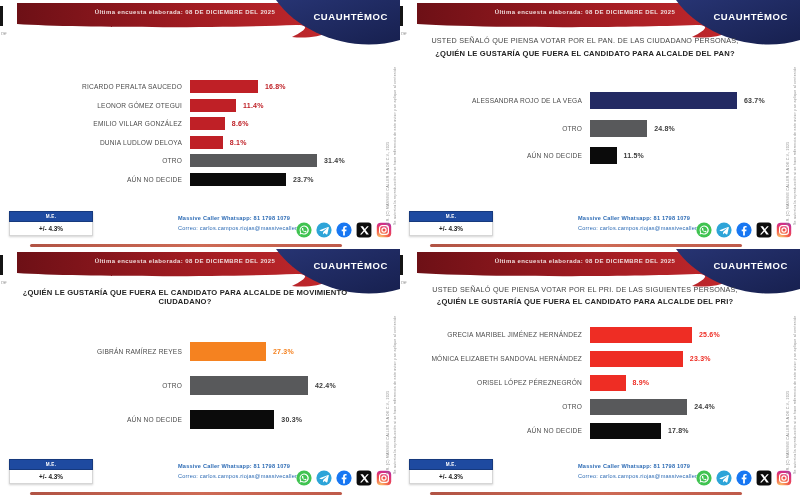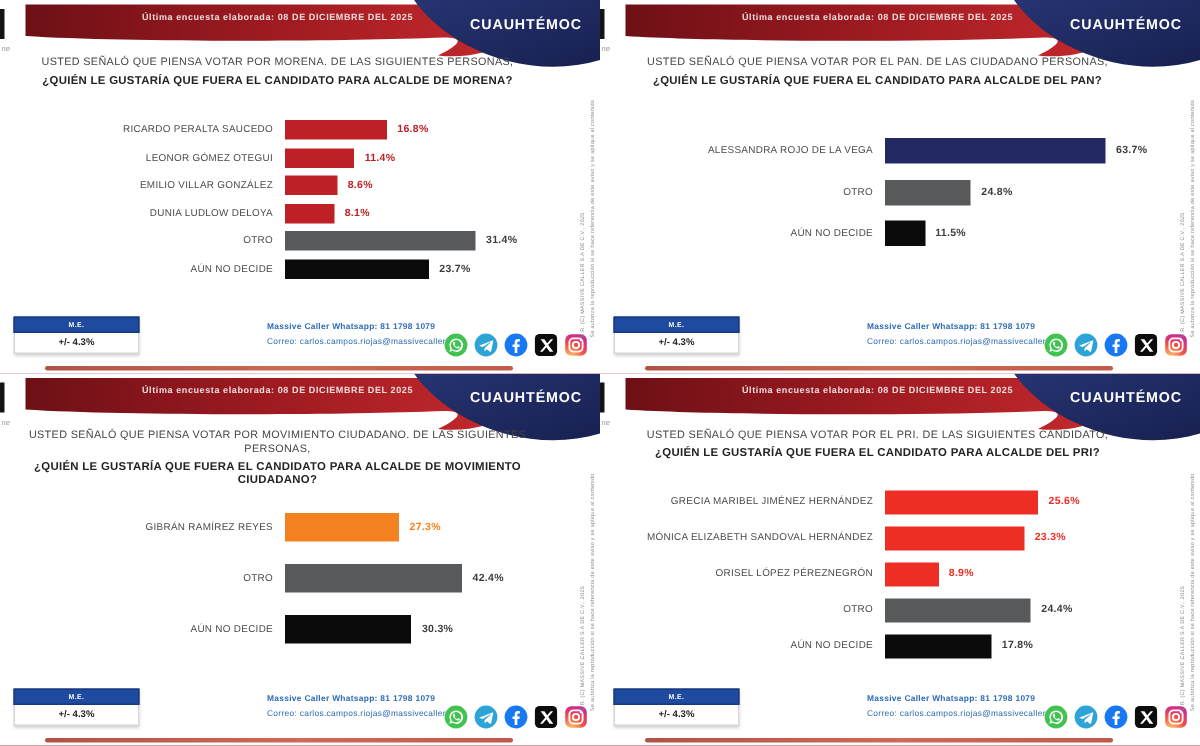--- a/index.html
+++ b/index.html
@@ -57,24 +57,20 @@
       </defs>
       <path fill="url(#rg)" d="M 17 3 L 310 3 C 336 3 351 10 347 19 C 342 31 316 40 292 37 C 306 30 311 25 296 25 C 220 28 80 28 17 24 Z"></path>
       <path fill="url(#ng)" d="M 276 0 L 400 0 L 400 40 C 354 54 300 34 276 0 Z"></path>
     </svg>
     <div class="banner-date">Última encuesta elaborada: 08 DE DICIEMBRE DEL 2025</div>
     <div class="banner-loc">CUAUHTÉMOC</div>
 
     <div class="edge-mark"></div>
     <div class="edge-frag">ne</div>
 
-    <div class="title">
-      <div class="t1">USTED SEÑALÓ QUE PIENSA VOTAR POR MORENA. DE LAS SIGUIENTES PERSONAS,</div>
-      <div class="t2">¿QUIÉN LE GUSTARÍA QUE FUERA EL CANDIDATO PARA ALCALDE DE MORENA?</div>
-    </div>
 
     <div class="rows" style="top: 80px;">
         <div class="row" style="height: 13px; margin-bottom: 5.5px;">
           <div class="lbl">RICARDO PERALTA SAUCEDO</div>
           <div class="bar" style="height: 13px; width: 67.9px; background: rgb(191, 32, 38);"></div>
           <div class="pct" style="color: rgb(191, 32, 38);">16.8%</div>
         </div>
         <div class="row" style="height: 13px; margin-bottom: 5.5px;">
           <div class="lbl">LEONOR GÓMEZ OTEGUI</div>
           <div class="bar" style="height: 13px; width: 46.1px; background: rgb(191, 32, 38);"></div>
@@ -269,21 +265,20 @@
       <path fill="url(#rg)" d="M 17 3 L 310 3 C 336 3 351 10 347 19 C 342 31 316 40 292 37 C 306 30 311 25 296 25 C 220 28 80 28 17 24 Z"></path>
       <path fill="url(#ng)" d="M 276 0 L 400 0 L 400 40 C 354 54 300 34 276 0 Z"></path>
     </svg>
     <div class="banner-date">Última encuesta elaborada: 08 DE DICIEMBRE DEL 2025</div>
     <div class="banner-loc">CUAUHTÉMOC</div>
 
     <div class="edge-mark"></div>
     <div class="edge-frag">ne</div>
 
     <div class="title">
-      <div class="t1">USTED SEÑALÓ QUE PIENSA VOTAR POR MOVIMIENTO CIUDADANO. DE LAS SIGUIENTES PERSONAS,</div>
       <div class="t2">¿QUIÉN LE GUSTARÍA QUE FUERA EL CANDIDATO PARA ALCALDE DE MOVIMIENTO CIUDADANO?</div>
     </div>
 
     <div class="rows" style="top: 93px;">
         <div class="row" style="height: 19px; margin-bottom: 15px;">
           <div class="lbl">GIBRÁN RAMÍREZ REYES</div>
           <div class="bar" style="height: 19px; width: 76px; background: rgb(245, 130, 32);"></div>
           <div class="pct" style="color: rgb(245, 130, 32);">27.3%</div>
         </div>
         <div class="row" style="height: 19px; margin-bottom: 15px;">
@@ -367,21 +362,21 @@
       <path fill="url(#rg)" d="M 17 3 L 310 3 C 336 3 351 10 347 19 C 342 31 316 40 292 37 C 306 30 311 25 296 25 C 220 28 80 28 17 24 Z"></path>
       <path fill="url(#ng)" d="M 276 0 L 400 0 L 400 40 C 354 54 300 34 276 0 Z"></path>
     </svg>
     <div class="banner-date">Última encuesta elaborada: 08 DE DICIEMBRE DEL 2025</div>
     <div class="banner-loc">CUAUHTÉMOC</div>
 
     <div class="edge-mark"></div>
     <div class="edge-frag">ne</div>
 
     <div class="title">
-      <div class="t1">USTED SEÑALÓ QUE PIENSA VOTAR POR EL PRI. DE LAS SIGUIENTES CANDIDATO,</div>
+      <div class="t1">USTED SEÑALÓ QUE PIENSA VOTAR POR EL PRI. DE LAS SIGUIENTES PERSONAS,</div>
       <div class="t2">¿QUIÉN LE GUSTARÍA QUE FUERA EL CANDIDATO PARA ALCALDE DEL PRI?</div>
     </div>
 
     <div class="rows" style="top: 78px;">
         <div class="row" style="height: 16px; margin-bottom: 8px;">
           <div class="lbl">GRECIA MARIBEL JIMÉNEZ HERNÁNDEZ</div>
           <div class="bar" style="height: 16px; width: 102px; background: rgb(238, 45, 36);"></div>
           <div class="pct" style="color: rgb(238, 45, 36);">25.6%</div>
         </div>
         <div class="row" style="height: 16px; margin-bottom: 8px;">

